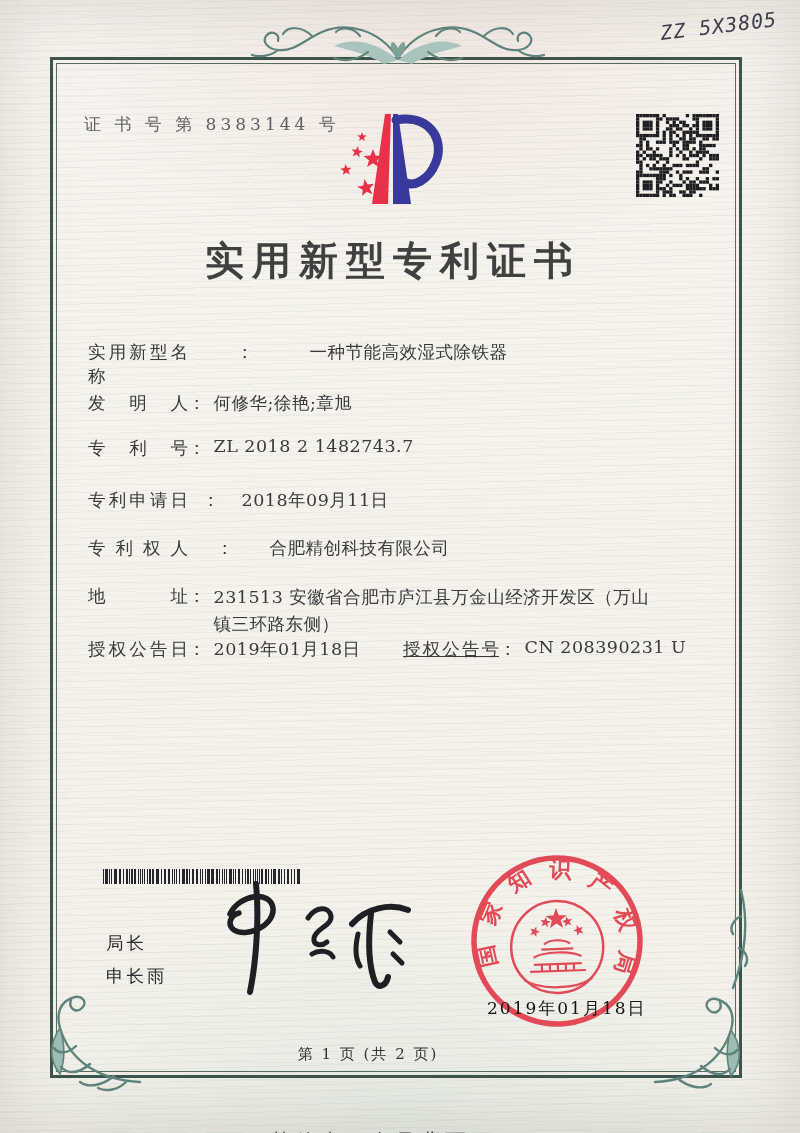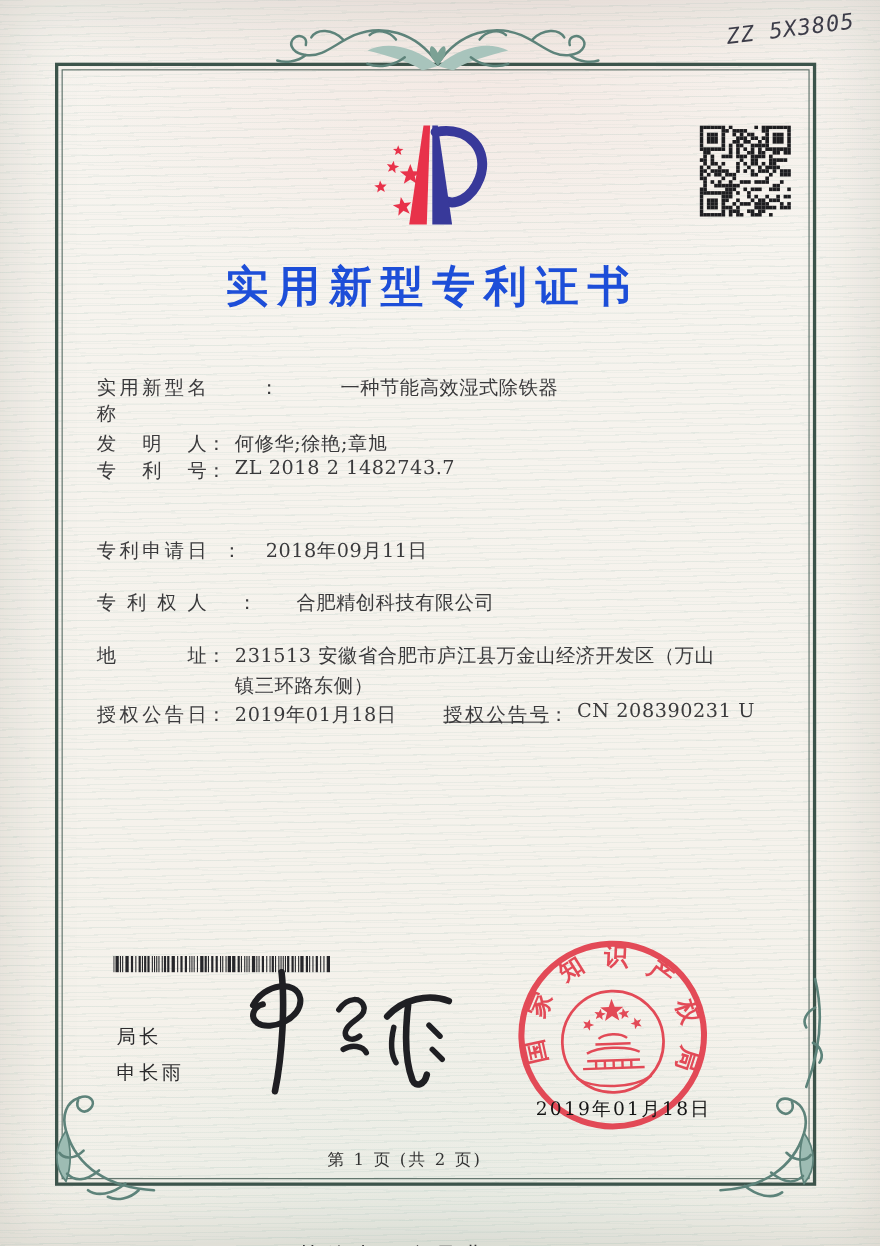--- a/index.html
+++ b/index.html
@@ -26,21 +26,21 @@
     font-family:"DejaVu Sans Mono","Liberation Mono",monospace;font-size:20px;
     letter-spacing:1px;color:#3d3d49;font-style:italic;}
   .frame{position:absolute;left:50px;top:57px;width:686px;height:1015px;
     border:3px solid var(--frame_green);}
   .frame::after{content:"";position:absolute;inset:3px;border:1px solid var(--frame_green);opacity:.85;}
   .orn{position:absolute;z-index:3;}
   .certno{position:absolute;left:84px;top:113px;font-size:17px;letter-spacing:4px;color:#5f5f63;}
   .logo{position:absolute;left:333px;top:112px;}
   .qr{position:absolute;left:636px;top:114px;width:83px;height:83px;}
   .title{position:absolute;left:50px;top:234px;width:686px;margin:0;text-align:center;
-    font-size:39px;font-weight:600;letter-spacing:8px;color:#1d4ed8;}
+    font-size:39px;font-weight:600;letter-spacing:8px;color:#404040;}
   .row{position:absolute;left:88px;width:630px;display:flex;align-items:flex-start;
     font-size:17.5px;color:#3a3a3c;}
   .flabel{display:inline-block;width:100px;text-align:justify;text-align-last:justify;flex:none;}
   .colon{flex:none;margin-right:8px;}
   .fvalue{letter-spacing:.5px;}
   .addr .fvalue{width:445px;line-height:27px;}
   .g2{position:absolute;left:315px;top:0;display:flex;}
   .g2 .flabel{width:96px;text-decoration:underline;}
   .paras{position:absolute;left:88px;top:669px;width:626px;font-size:17.5px;line-height:31px;
     color:#2d2d2f;text-align:justify;}
@@ -98,20 +98,21 @@
       <path d="M94 62 C 102 66 104 74 100 80"></path>
       <path d="M10 196 C 48 194 76 176 86 144 C 90 130 86 118 74 114"></path>
       <path d="M74 114 C 64 110 58 118 64 124 C 70 130 78 124 75 116"></path>
       <path d="M86 144 C 96 158 98 176 86 190 C 81 176 81 158 86 144 Z" fill="#9dbcb3" stroke-width="1.6"></path>
       <path d="M56 180 C 68 190 78 190 85 183"></path>
       <path d="M32 192 C 44 202 58 204 66 198"></path>
       <path d="M70 162 C 78 170 88 170 92 164"></path>
     </g>
   </svg>
 
+  <div class="certno">证 书 号 第 8383144 号</div>
 
   <svg class="logo" width="112" height="102" viewBox="0 0 112 102">
     <path d="M63 8 C 95 2 112 26 103 50 C 96 68 80 77 69 69" fill="none" stroke="var(--logo_blue)" stroke-width="9" stroke-linecap="round"></path>
     <polygon points="52,2 58,2 55,92 39,92" fill="var(--logo_red)"></polygon>
     <polygon points="60,2 65,2 78,92 60,92" fill="var(--logo_blue)"></polygon>
     <polygon fill="var(--logo_red)" points="29.0,20.0 30.2,23.3 33.8,23.5 31.0,25.6 31.9,29.0 29.0,27.1 26.1,29.0 27.0,25.6 24.2,23.5 27.8,23.3"></polygon>
     <polygon fill="var(--logo_red)" points="25.0,34.1 25.8,38.2 29.9,39.2 26.2,41.2 26.6,45.4 23.6,42.5 19.7,44.2 21.5,40.4 18.7,37.2 22.9,37.7"></polygon>
     <polygon fill="var(--logo_red)" points="12.5,52.0 14.3,55.8 18.5,55.7 15.5,58.6 16.9,62.5 13.2,60.5 9.9,63.1 10.7,59.0 7.2,56.7 11.3,56.1"></polygon>
     <polygon fill="var(--logo_red)" points="40.0,37.0 42.5,43.6 49.5,43.9 44.0,48.3 45.9,55.1 40.0,51.2 34.1,55.1 36.0,48.3 30.5,43.9 37.5,43.6"></polygon>
     <polygon fill="var(--logo_red)" points="31.4,67.1 34.7,72.6 40.9,71.8 36.7,76.5 39.5,82.3 33.7,79.7 29.1,84.1 29.7,77.8 24.1,74.7 30.3,73.4"></polygon>
@@ -443,21 +444,21 @@
   <div class="row" style="top:340px;gap:48px;">
     <span class="flabel">实用新型名称</span>
       <span class="colon">：</span>
     <span class="fvalue">一种节能高效湿式除铁器</span>
   </div>
   <div class="row" style="top:391px;">
     <span class="flabel">发明人</span>
       <span class="colon">：</span>
     <span class="fvalue">何修华;徐艳;章旭</span>
   </div>
-  <div class="row" style="top:416px;">
+  <div class="row" style="top:436px;">
     <span class="flabel">专利号</span>
       <span class="colon">：</span>
     <span class="fvalue">ZL 2018 2 1482743.7</span>
   </div>
   <div class="row" style="top:488px;gap:14px;">
     <span class="flabel">专利申请日</span>
       <span class="colon">：</span>
     <span class="fvalue">2018年09月11日</span>
   </div>
   <div class="row" style="top:536px;gap:28px;">

